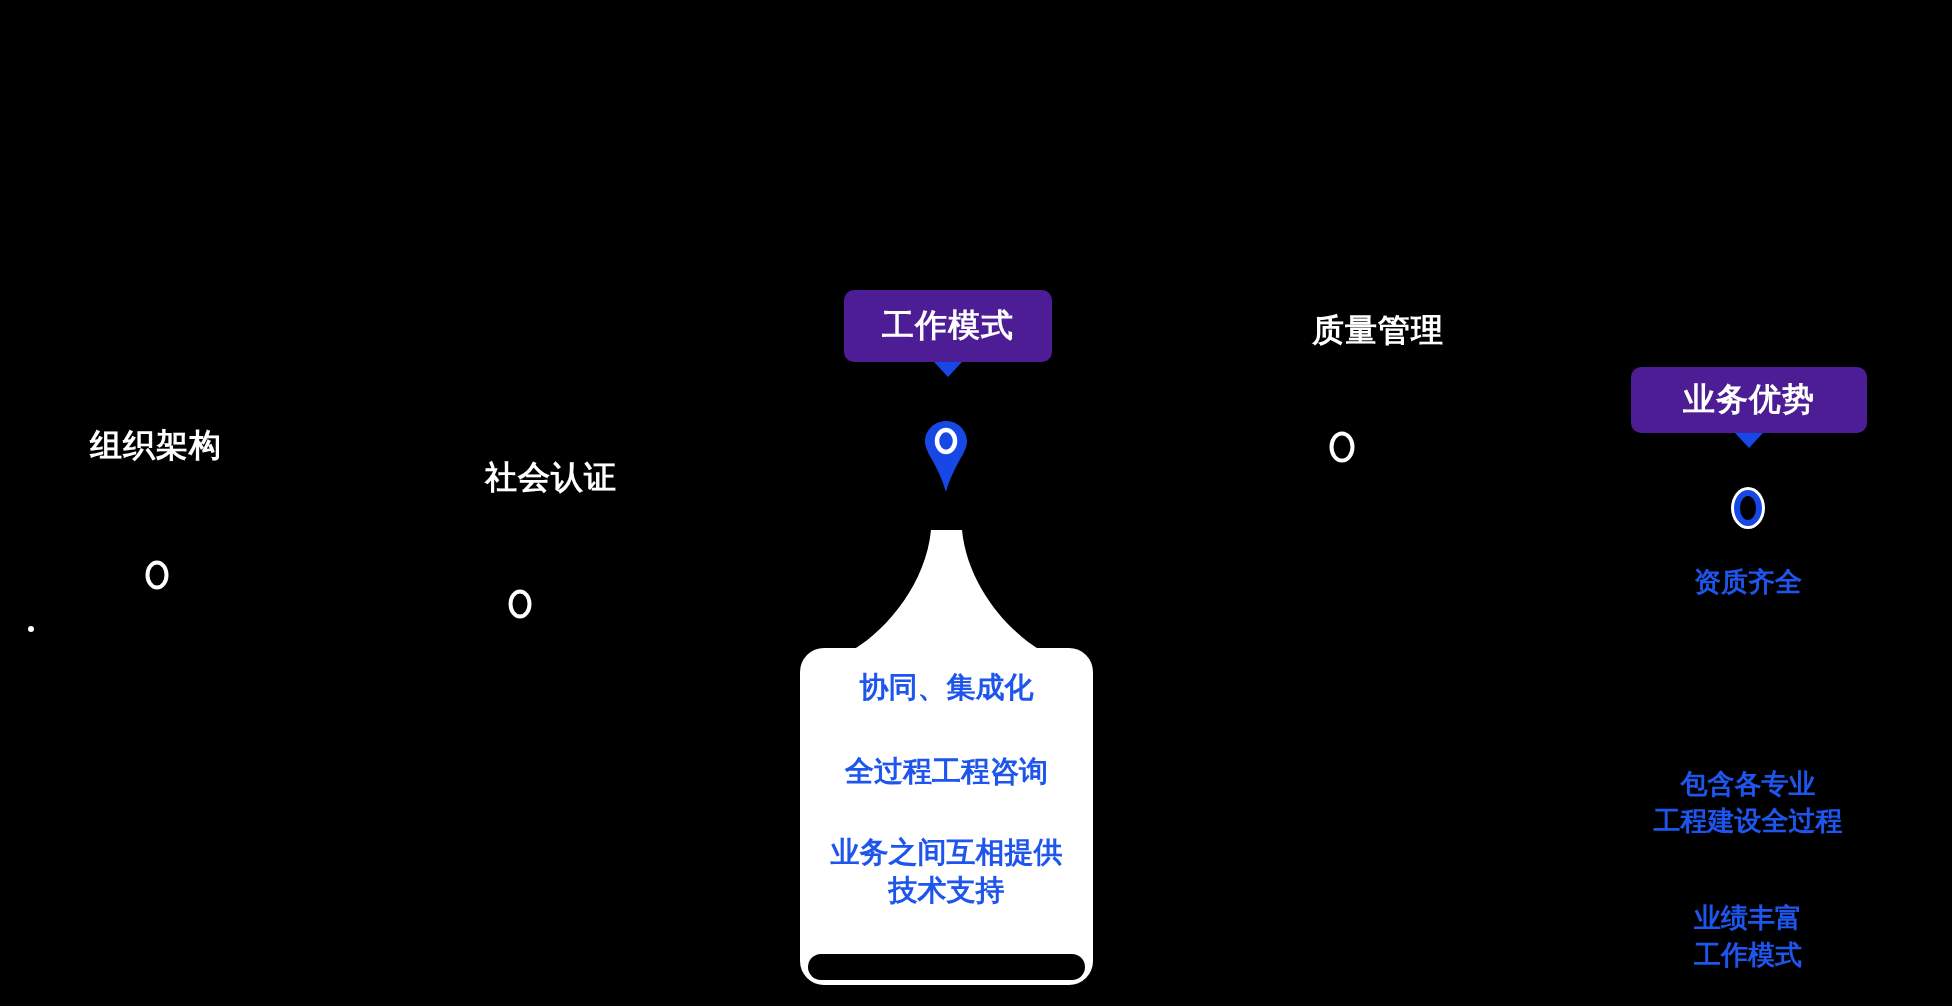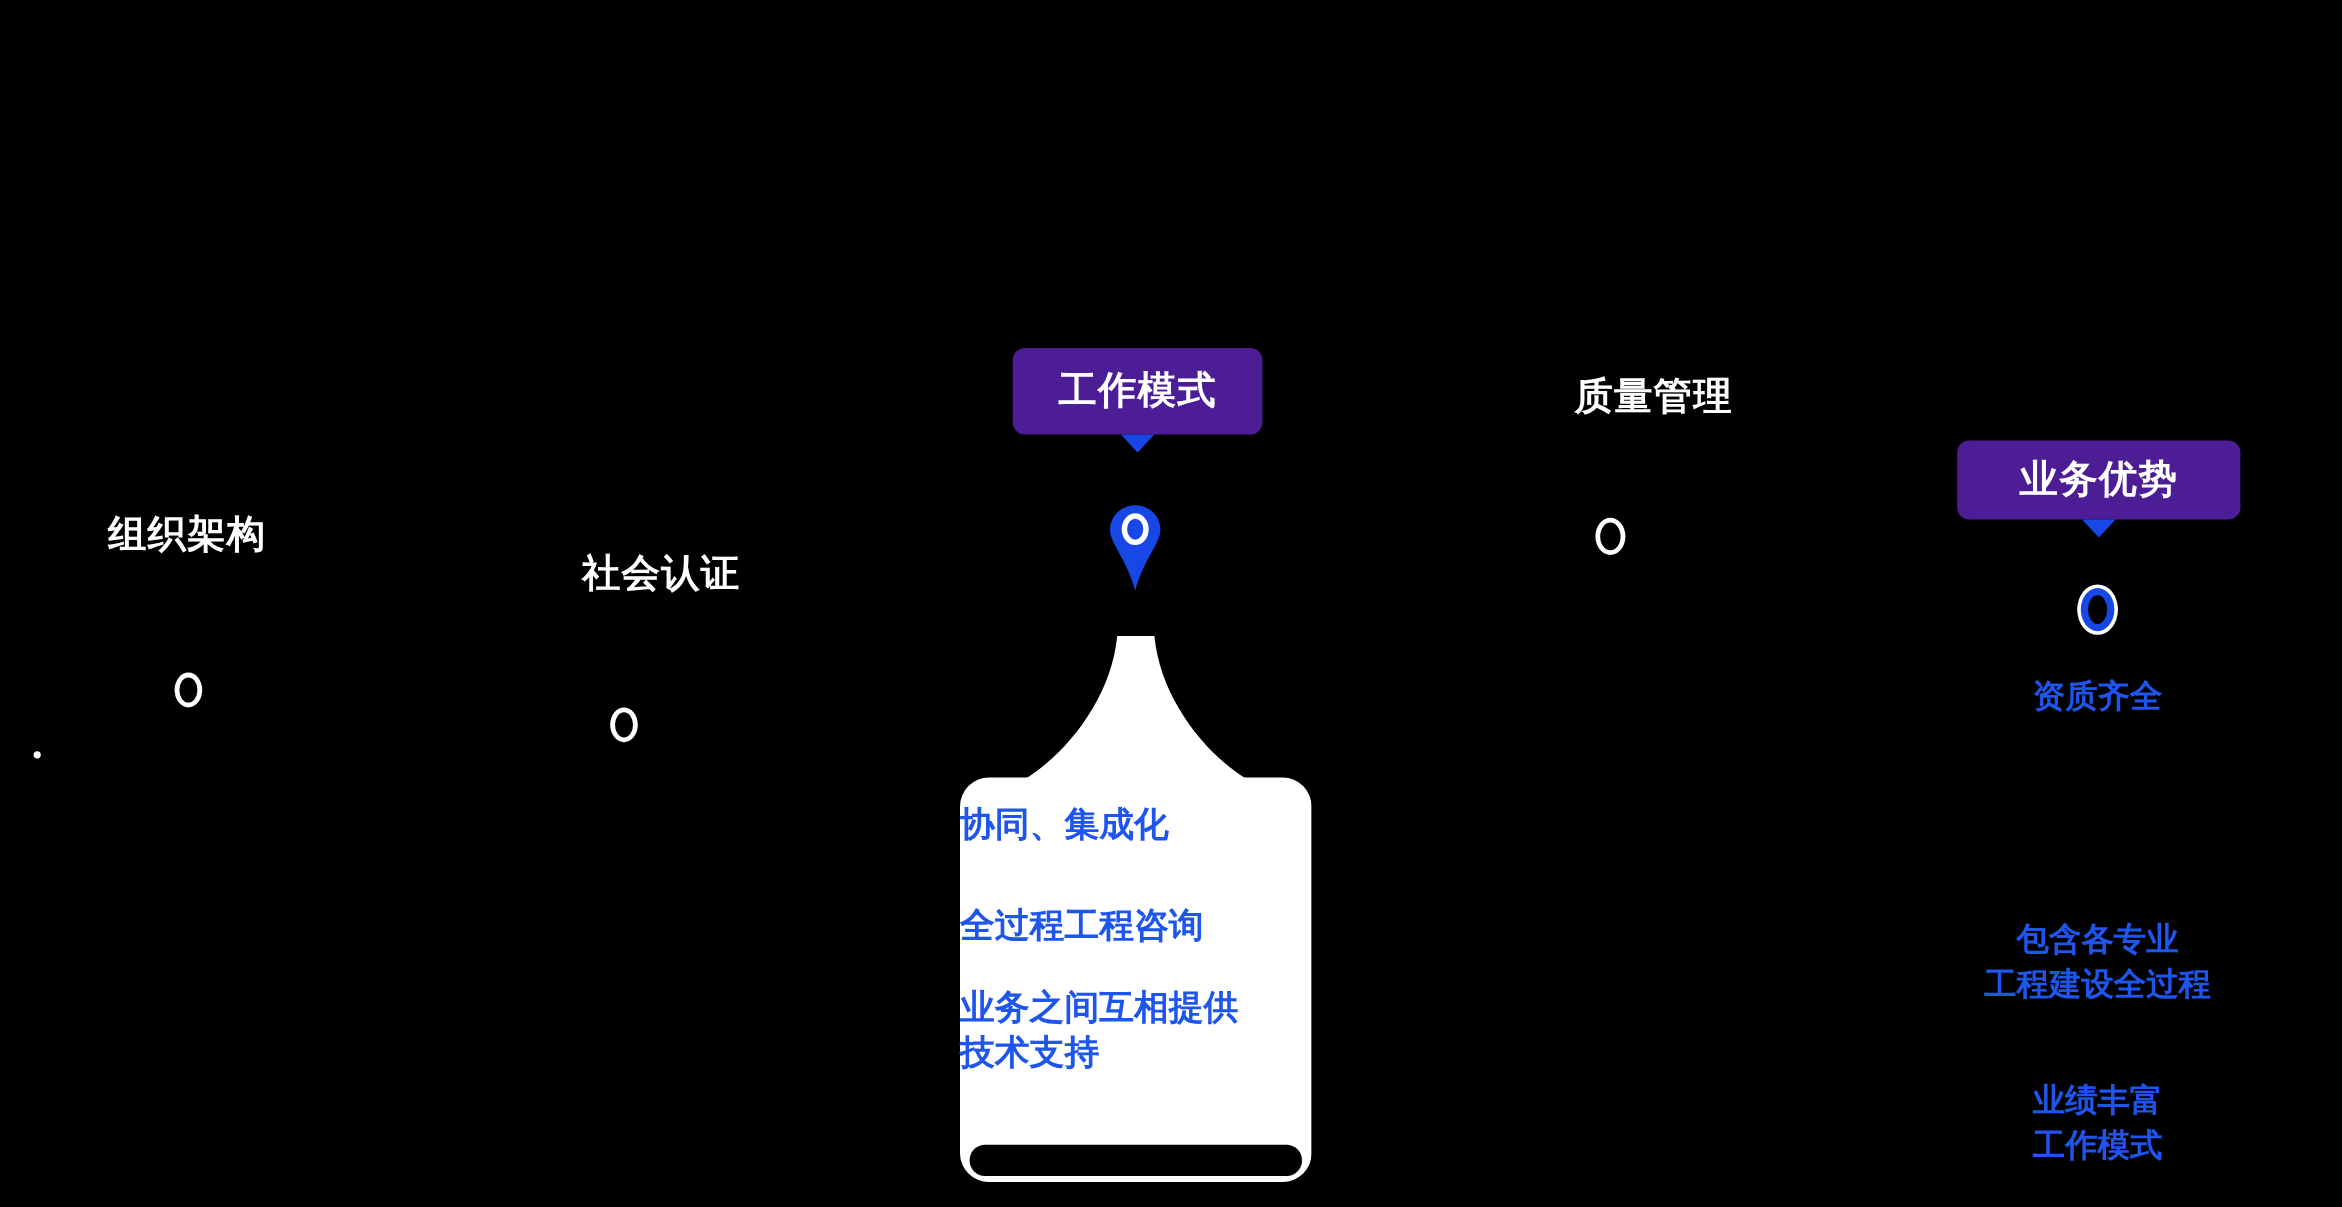--- a/index.html
+++ b/index.html
@@ -85,21 +85,21 @@
     height: 455px;
   }
   .callout svg { position: absolute; left: 0; top: 0; }
   .callout-line {
     position: absolute;
     left: 50%;
     transform: translate(-50%, -50%);
     color: #1E55EC;
     font-size: 29px;
     font-weight: bold;
-    text-align: left;
+    text-align: center;
     white-space: pre-line;
     line-height: 38px;
     width: 100%;
   }
 
   
   .adv-item {
     position: absolute;
     transform: translate(-50%, -50%);
     color: #1E55EC;
@@ -140,21 +140,21 @@
   </div>
 
   <div class="callout">
     <svg width="293" height="455" viewBox="0 0 293 455" aria-hidden="true">
       <path d="M131 0 L162 0 C167 52 204 98 240 120 L53 120 C89 98 126 52 131 0 Z" fill="#ffffff"></path>
       <rect x="0" y="118" width="293" height="337" rx="24" fill="#ffffff"></rect>
       <rect x="8" y="424" width="277" height="26" rx="13" fill="#000000"></rect>
     </svg>
     <div class="callout-line" style="top:157px;">协同、集成化</div>
     <div class="callout-line" style="top:241px;">全过程工程咨询</div>
-    <div class="callout-line" style="top:328px;">业务之间互相提供
+    <div class="callout-line" style="top:341px;">业务之间互相提供
 技术支持</div>
   </div>
 
   <div class="plain-label" style="left:1342px; top:331px;margin-left:36px;">质量管理</div>
   <div class="ring" style="left:1342px; top:447px; width:25px; height:31px;"></div>
 
   <div class="badge" style="left:1749px; top:367px; width:236px; height:66px;">
     <span>业务优势</span>
   </div>
   <div class="ring-blue" style="left:1748px; top:508px; width:28px; height:36px;"></div>

